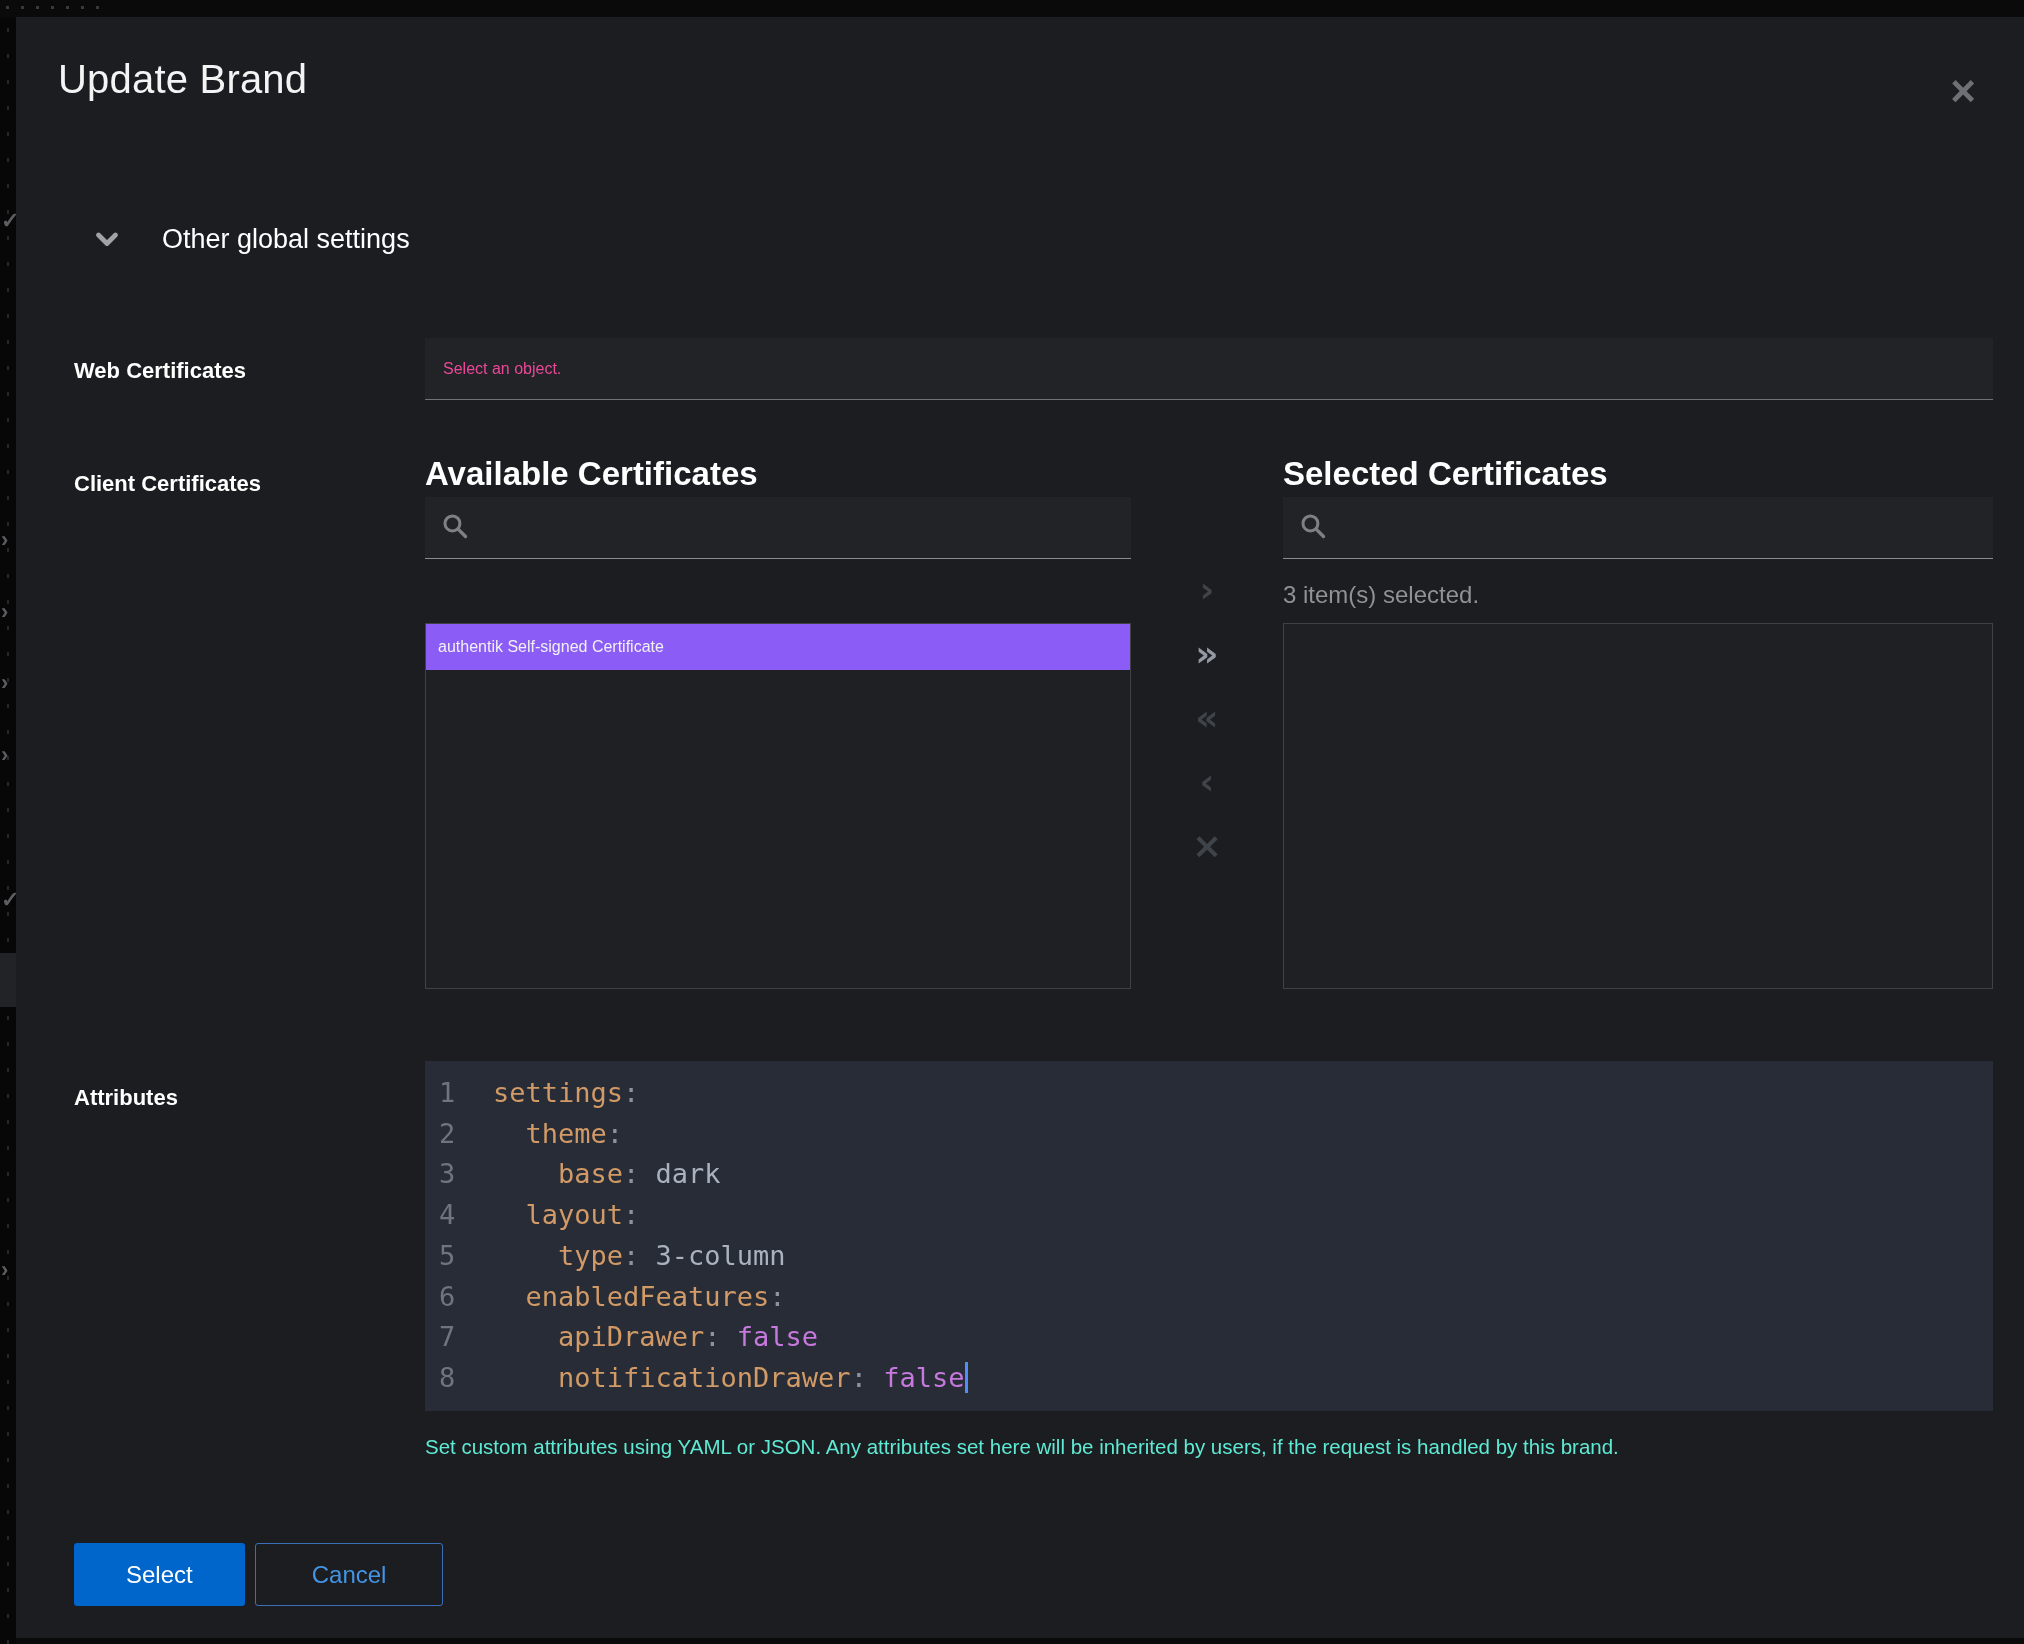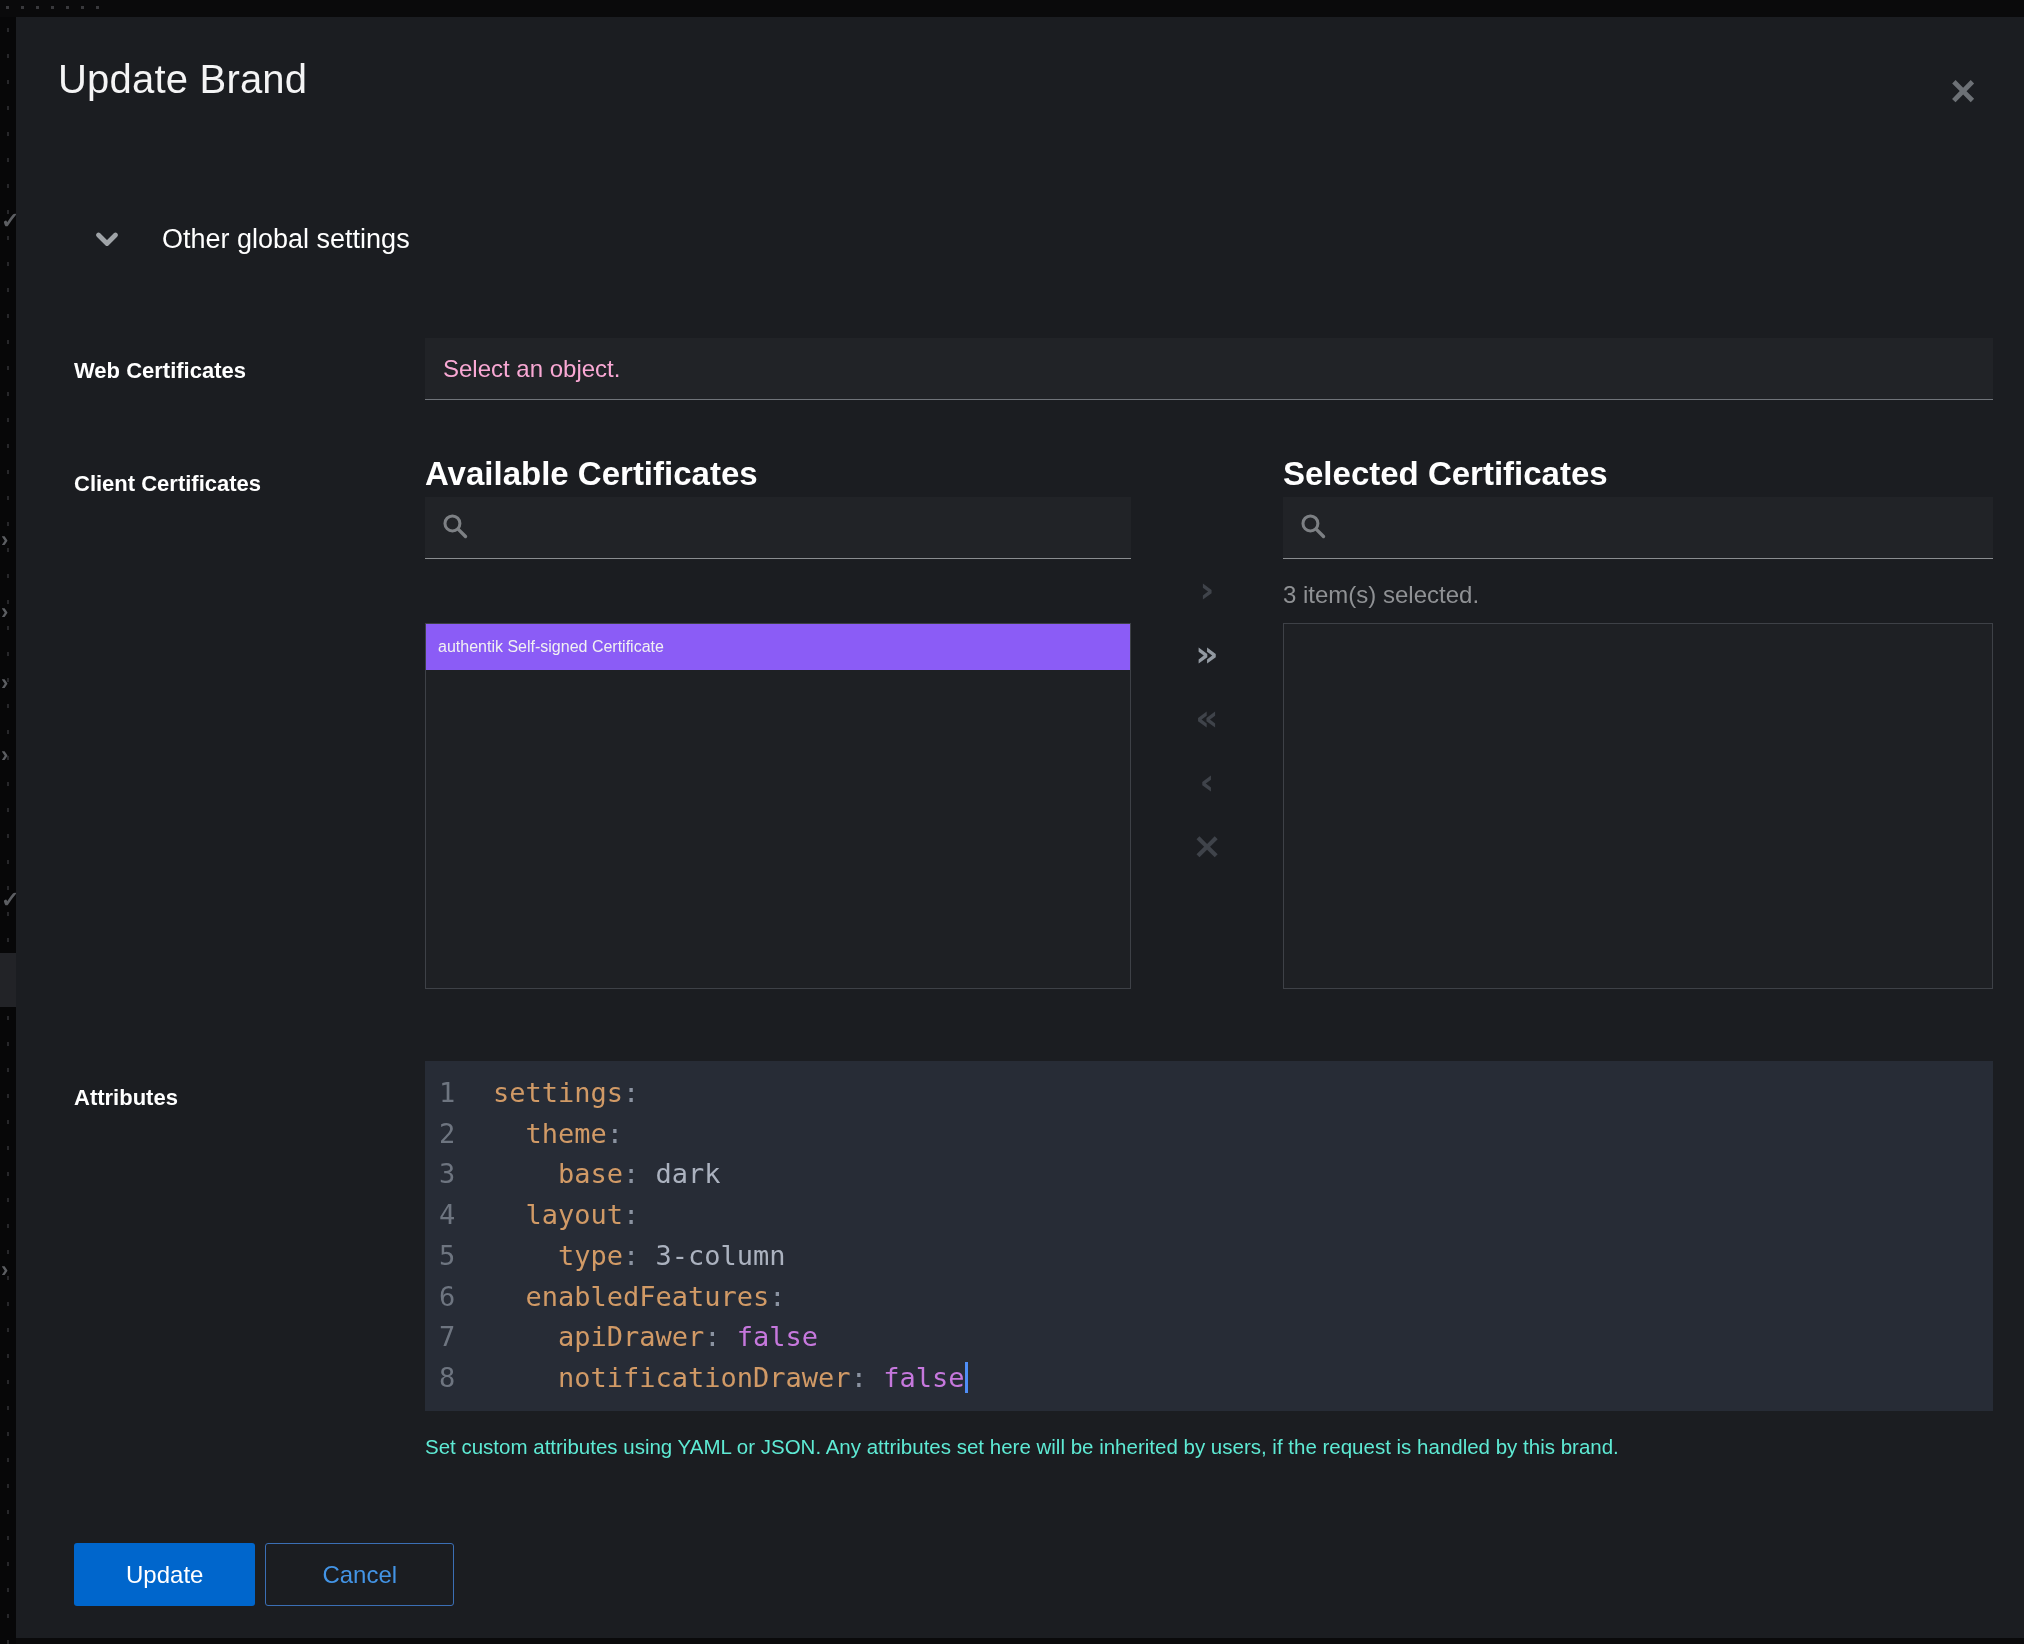--- a/index.html
+++ b/index.html
@@ -73,21 +73,21 @@
   .row-certs .form-label { padding-top: 16px; }
   .row-attrs { margin-top: 72px; }
   .row-attrs .form-label { padding-top: 24px; }
 
   .select-input {
     height: 62px; background: #212327;
     border-bottom: 1px solid #70747a;
     display: flex; align-items: center; padding: 0 18px;
     cursor: pointer;
   }
-  .placeholder { font-size: 24px; color: #f9a8d4; }
+  .placeholder { font-size: 16px; color: #ec4899; }
 
   
   .dual-list { display: grid; grid-template-columns: 706px 152px 1fr; position: relative; }
   .dl-heading { font-size: 33px; font-weight: 700; color: #ffffff; height: 42px; }
   .dl-search {
     margin-top: 0px; height: 62px; background: #212327;
     border-bottom: 1px solid #8a8d90;
     display: flex; align-items: center; padding: 0 16px; gap: 14px;
   }
   .dl-search input {
@@ -252,17 +252,17 @@
             <div class="cm-line"><span class="cm-gutter">7</span><span class="cm-content"><span class="tok-key">    apiDrawer</span><span class="tok-punc">:</span><span class="tok-bool"> false</span></span></div>
             <div class="cm-line"><span class="cm-gutter">8</span><span class="cm-content"><span class="tok-key">    notificationDrawer</span><span class="tok-punc">:</span><span class="tok-bool"> false</span><span class="cm-cursor"></span></span></div>
           </div>
         <p class="help-text">Set custom attributes using YAML or JSON. Any attributes set here will be inherited by users, if the request is handled by this brand.</p>
       </div>
     </div>
 
   </div>
 
   <div class="actions">
-    <button class="btn btn-primary">Update</button>
+    <button class="btn btn-primary">Select</button>
     <button class="btn btn-secondary">Cancel</button>
   </div>
 
 </div>
 
 </body></html>

